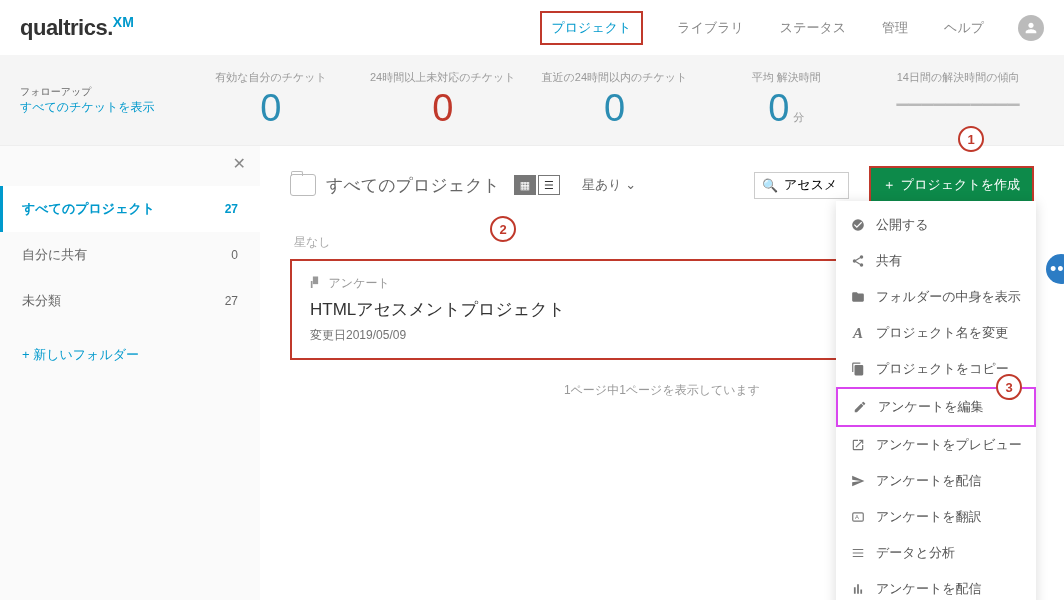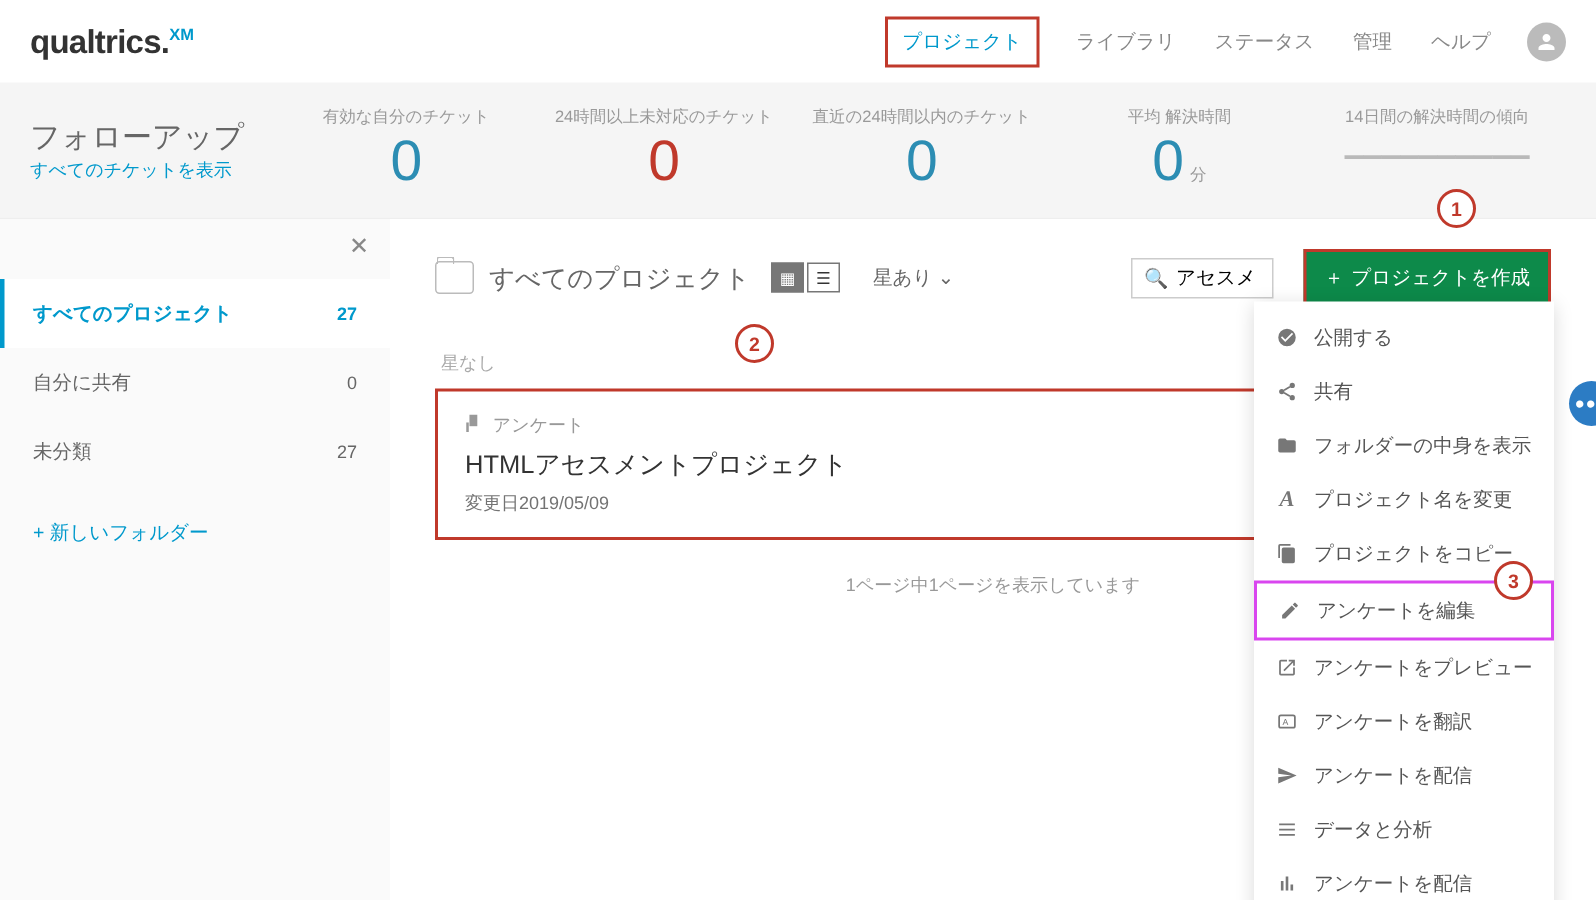--- a/index.html
+++ b/index.html
@@ -1,29 +1,29 @@
 <!DOCTYPE html>
 <html><head>
 <meta charset="utf-8">
 <style>
 * { box-sizing: border-box; margin: 0; padding: 0; }
 body { font-family: -apple-system, "Hiragino Sans", sans-serif; background: #fff; color: #333; width: 1064px; height: 600px; overflow: hidden; }
 
 .header { height: 55px; display: flex; align-items: center; padding: 0 20px; }
 .logo { font-size: 22px; font-weight: 700; color: #333; letter-spacing: -0.5px; }
-.logo sup { color: #0099cc; font-size: 11px; font-weight: 800; letter-spacing: 0; }
-.nav { margin-left: auto; display: flex; align-items: center; gap: 22px; font-size: 13px; }
+.logo sup { color: #0099cc; font-size: 14px; font-weight: 800; letter-spacing: 0; }
+.nav { margin-left: auto; display: flex; align-items: center; gap: 32px; font-size: 13px; }
 .nav-item { color: #888; cursor: pointer; padding: 6px 2px; }
 .nav-item.active { color: #0099cc; border: 2px solid #c0392b; padding: 6px 10px; }
 .user-icon { width: 26px; height: 26px; border-radius: 50%; background: #bbb; display: flex; align-items: center; justify-content: center; }
 .user-icon svg { width: 16px; height: 16px; fill: #fff; }
 
 .stats-bar { background: #f5f5f5; height: 90px; display: flex; align-items: center; padding: 0 20px; }
 .followup { width: 165px; }
-.followup-title { font-size: 20px; color: #666; margin-bottom: 0; }
+.followup-title { font-size: 10px; color: #666; margin-bottom: 0; }
 .followup-link { font-size: 12px; color: #0099cc; cursor: pointer; }
 .stat { flex: 1; text-align: center; }
 .stat-label { font-size: 11px; color: #999; margin-bottom: 2px; }
 .stat-value { font-size: 38px; font-weight: 300; }
 .stat-value.blue { color: #2c8db3; }
 .stat-value.red { color: #c0392b; }
 .stat-value .unit { font-size: 11px; color: #999; margin-left: 4px; font-weight: 400; }
 .sparkline { opacity: 0.3; }
 
 .main { display: flex; height: 455px; }
@@ -236,46 +236,46 @@
           <span class="dd-icon">
             <svg viewBox="0 0 24 24">
               <path d="M19 19H5V5h7V3H5a2 2 0 00-2 2v14a2 2 0 002 2h14a2 2 0 002-2v-7h-2v7zM14 3v2h3.6l-9.8 9.8 1.4 1.4L19 6.4V10h2V3h-7z"></path>
             </svg>
           </span>
           <span>アンケートをプレビュー</span>
         </div>
         <div class="dd-item">
           <span class="dd-icon">
             <svg viewBox="0 0 24 24">
+              <path d="M2 21l21-9L2 3v7l15 2-15 2v7z"></path>
+            </svg>
+          </span>
+          <span>アンケートを配信</span>
+        </div>
+        <div class="dd-item">
+          <span class="dd-icon">
+            <svg viewBox="0 0 24 24">
               <rect x="3" y="5" width="18" height="14" rx="2" fill="none" stroke="#777" stroke-width="2"></rect>
               <text x="7" y="16" font-size="10" fill="#777">A</text>
             </svg>
           </span>
           <span>アンケートを翻訳</span>
         </div>
         <div class="dd-item">
           <span class="dd-icon">
             <svg viewBox="0 0 24 24">
-              <path d="M2 21l21-9L2 3v7l15 2-15 2v7z"></path>
+              <path d="M3 5h18v2H3V5zm0 6h18v2H3v-2zm0 6h18v2H3v-2z"></path>
+            </svg>
+          </span>
+          <span>データと分析</span>
+        </div>
+        <div class="dd-item">
+          <span class="dd-icon">
+            <svg viewBox="0 0 24 24">
+              <path d="M5 9h3v11H5V9zm5.5-5h3v16h-3V4zM16 13h3v7h-3v-7z"></path>
             </svg>
           </span>
           <span>アンケートを配信</span>
         </div>
-        <div class="dd-item">
-          <span class="dd-icon">
-            <svg viewBox="0 0 24 24">
-              <path d="M3 5h18v2H3V5zm0 6h18v2H3v-2zm0 6h18v2H3v-2z"></path>
-            </svg>
-          </span>
-          <span>データと分析</span>
-        </div>
-        <div class="dd-item">
-          <span class="dd-icon">
-            <svg viewBox="0 0 24 24">
-              <path d="M5 9h3v11H5V9zm5.5-5h3v16h-3V4zM16 13h3v7h-3v-7z"></path>
-            </svg>
-          </span>
-          <span>アンケートを配信</span>
-        </div>
       </div>
     <div class="callout co3">3</div>
   </div>
 </div>
 
 </body></html>

